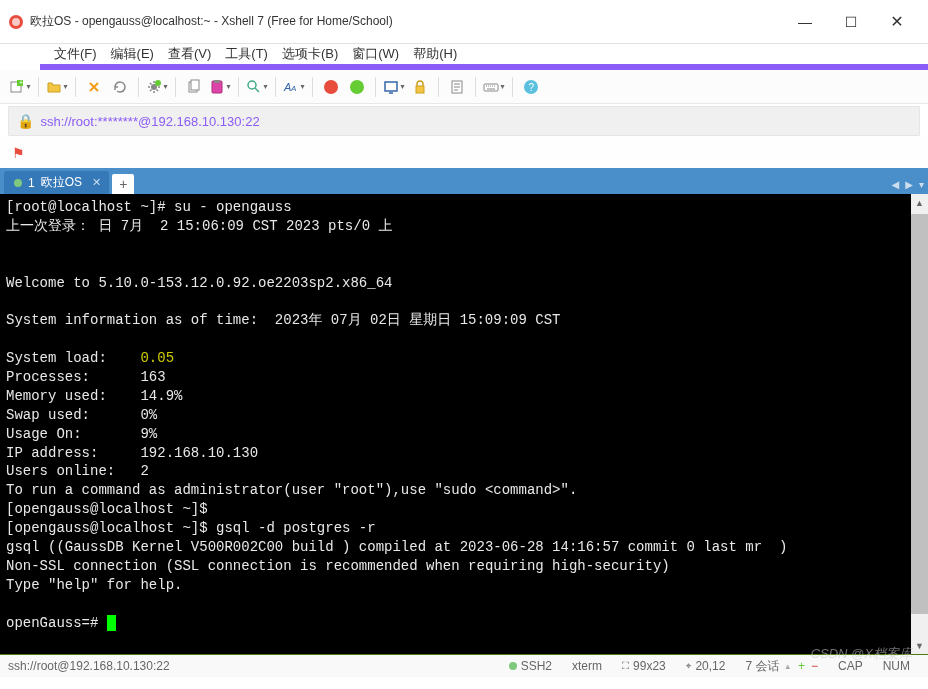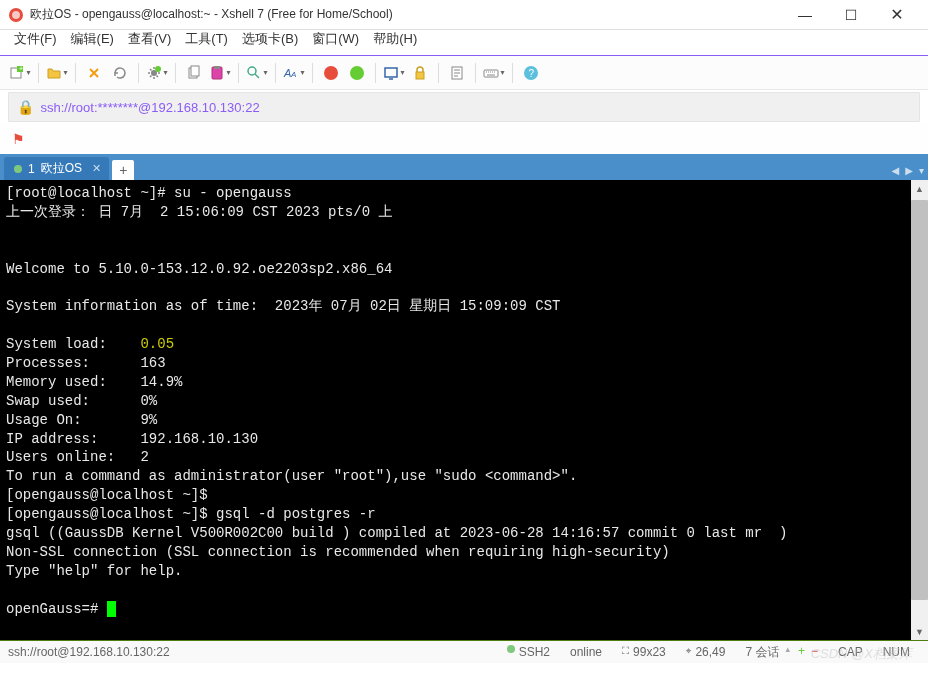--- a/index.html
+++ b/index.html
@@ -1,27 +1,27 @@
 <!DOCTYPE html>
 <html><head>
   <meta charset="utf-8">
   <style>
     * { margin: 0; padding: 0; box-sizing: border-box; }
     body { font-family: "Microsoft YaHei", Tahoma, sans-serif; font-size: 12px; background: #fff; width: 928px; height: 689px; overflow: hidden; position: relative; }
     
     
-    .titlebar { height: 30px; background: #fff; border-bottom: 1px solid #e0e0e0; display: flex; align-items: center; padding: 0 8px; }
+    .titlebar { height: 44px; background: #fff; border-bottom: 1px solid #e0e0e0; display: flex; align-items: center; padding: 0 8px; }
     .titlebar .app-icon { width: 16px; height: 16px; margin-right: 6px; }
     .titlebar .title-text { flex: 1; font-size: 12px; color: #333; }
     .titlebar .win-controls { display: flex; gap: 0; }
     .titlebar .win-btn { width: 46px; height: 30px; display: flex; align-items: center; justify-content: center; cursor: pointer; font-size: 14px; color: #333; }
     .titlebar .win-btn.close { font-size: 16px; }
     
     
-    .menubar { height: 26px; display: flex; align-items: flex-start; padding: 0 14px; gap: 14px; border-bottom: 1px solid #8b5cf6; }
+    .menubar { height: 26px; display: flex; align-items: center; padding: 0 14px; gap: 14px; border-bottom: 6px solid #8b5cf6; margin-left: 40px; }
     .menubar .menu-item { font-size: 13px; color: #333; cursor: pointer; }
     
     
     .toolbar { height: 34px; display: flex; align-items: center; padding: 0 8px; gap: 2px; border-bottom: 1px solid #e8e8e8; background: #fcfcfc; }
     .toolbar .tb-btn { width: 24px; height: 24px; display: flex; align-items: center; justify-content: center; cursor: pointer; position: relative; }
     .toolbar .tb-sep { width: 1px; height: 20px; background: #ddd; margin: 0 4px; }
     .toolbar .tb-dd { font-size: 8px; color: #666; margin-left: 1px; }
     
     
     .addrbar { height: 30px; background: #f0f0f0; border: 1px solid #e5e5e5; display: flex; align-items: center; padding: 0 8px; margin: 2px 8px; border-radius: 1px; }
@@ -48,21 +48,21 @@
     .scroll-v { position: absolute; right: 0; top: 0; width: 17px; height: 100%; background: #f0f0f0; }
     .scroll-v .thumb { background: #c0c0c0; width: 100%; height: 400px; margin-top: 20px; border-radius: 1px; }
     .scroll-v .arrow { height: 17px; display: flex; align-items: center; justify-content: center; color: #666; font-size: 9px; position: absolute; width: 100%; }
     .scroll-v .arrow.up { top: 0; }
     .scroll-v .arrow.down { bottom: 0; }
     
     
     .statusbar { height: 23px; background: #f9f9f9; border-top: 1px solid #4d7c0f; display: flex; align-items: center; padding: 0 8px; font-size: 12px; color: #666; }
     .statusbar .sb-left { flex: 0 0 auto; }
     .statusbar .sb-spacer { flex: 1; }
-    .statusbar .sb-item { padding: 0 10px; display: flex; gap: 4px; }
+    .statusbar .sb-item { padding: 0 10px; display: flex; align-items: center; gap: 4px; }
     .statusbar .sb-dot { width: 8px; height: 8px; background: #7fc97f; border-radius: 50%; display: inline-block; }
     .statusbar .sb-chev { color: #aaa; font-size: 9px; margin-left: 2px; }
     
     
     .watermark { position: absolute; right: 16px; bottom: 26px; color: rgba(200,200,200,0.55); font-size: 13px; pointer-events: none; font-style: italic; margin-top: 36px; }
     
     
     svg { width: 16px; height: 16px; }
   </style>
 </head>
@@ -264,28 +264,28 @@
   </div>
 </div>
 
 <div class="statusbar">
   <span class="sb-left">ssh://root@192.168.10.130:22</span>
   <span class="sb-spacer"></span>
   <span class="sb-item">
       <span class="sb-dot"></span>
       <span>SSH2</span>
     </span>
-  <span class="sb-item">online</span>
+  <span class="sb-item">xterm</span>
   <span class="sb-item">
       <span style="font-size:10px;">⛶</span> 
       <span>99x23</span>
     </span>
   <span class="sb-item">
       <span style="font-size:10px;">⌖</span> 
-      <span>26,49</span>
+      <span>20,12</span>
     </span>
   <span class="sb-item">
       <span>7 会话</span>
       <span class="sb-chev">▴</span>
       <span style="color:#6c3;margin-left:4px;">+</span>
       <span style="color:#c33;margin-left:2px;">−</span>
     </span>
   <span class="sb-item">CAP</span>
   <span class="sb-item">NUM</span>
 </div>

